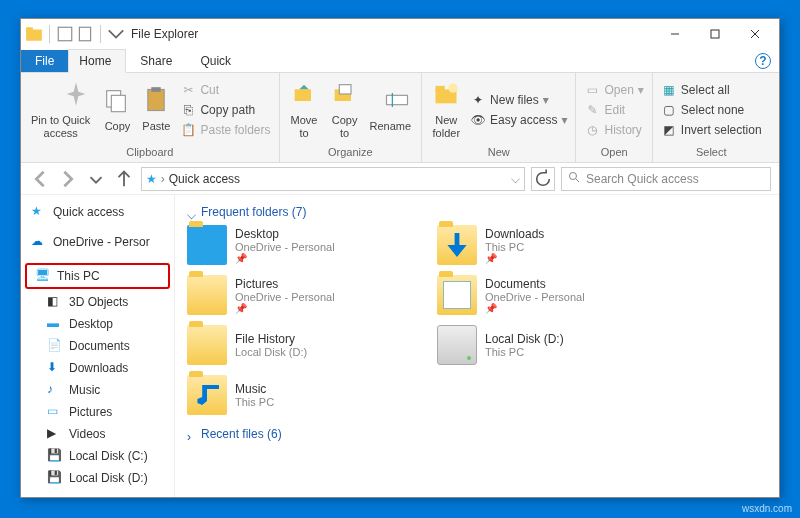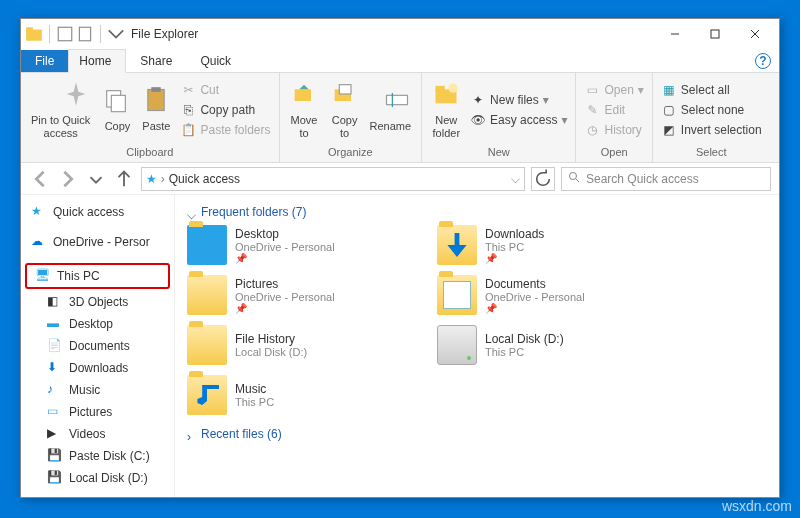--- a/index.html
+++ b/index.html
@@ -47,21 +47,21 @@
 .shead .chev{width:8px;height:8px;}
 .folders{display:flex;flex-wrap:wrap;gap:6px 20px;}
 .fitem{width:230px;display:flex;align-items:center;gap:8px;padding:2px;}
 .ficon{width:40px;height:40px;flex-shrink:0;}
 .finfo .fname{color:#333;}
 .finfo .fsub{color:#888;font-size:11px;}
 .finfo .pin{color:#aaa;font-size:10px;}
 .status{height:22px;border-top:1px solid #ddd;display:flex;align-items:center;padding:0 8px;color:#555;font-size:11px;}
 .status .viewbtns{margin-left:auto;display:flex;gap:4px;}
 .status .vbtn{width:22px;height:18px;border:1px solid #ccc;}
-.watermark{position:absolute;bottom:4px;right:8px;color:rgba(255,255,255,0.7);font-size:14px;}
+.watermark{position:absolute;bottom:4px;right:8px;color:rgba(255,255,255,0.7);font-size:10px;}
 
 .i-folder{width:100%;height:100%;background:linear-gradient(#ffe9a8,#f7ca4d);border-radius:2px;position:relative;}
 .i-folder::before{content:"";position:absolute;top:-4px;left:2px;width:14px;height:6px;background:#f7ca4d;border-radius:2px 2px 0 0;}
 .i-desktop{background:#29a3e8;}
 .i-dl::after{content:"";position:absolute;inset:8px;background:#0078d7;clip-path:polygon(40% 0,60% 0,60% 50%,90% 50%,50% 100%,10% 50%,40% 50%);}
 .i-doc::after{content:"";position:absolute;inset:6px;background:#fff;border:1px solid #8bb;}
 .i-music::after{content:"";position:absolute;inset:10px 8px;background:#0078d7;clip-path:polygon(30% 0,100% 0,100% 20%,50% 20%,50% 80%,30% 100%,10% 90%,10% 70%,30% 60%);}
 .i-drive{width:100%;height:100%;background:linear-gradient(#eee,#ccc);border:1px solid #aaa;border-radius:3px;position:relative;}
 .i-drive::after{content:"";position:absolute;bottom:4px;right:5px;width:4px;height:4px;background:#6c6;border-radius:50%;}
 </style>
@@ -357,21 +357,21 @@
       <div class="navitem indent">
           <span class="nicon" style="color:#29a3e8">▭</span>
           <span>Pictures</span>
         </div>
       <div class="navitem indent">
           <span class="nicon">▶</span>
           <span>Videos</span>
         </div>
       <div class="navitem indent">
           <span class="nicon">💾</span>
-          <span>Paste Disk (C:)</span>
+          <span>Local Disk (C:)</span>
         </div>
       <div class="navitem indent">
           <span class="nicon">💾</span>
           <span>Local Disk (D:)</span>
         </div>
     </div>
 
     <div class="main">
       <div class="section">
         <div class="shead">

